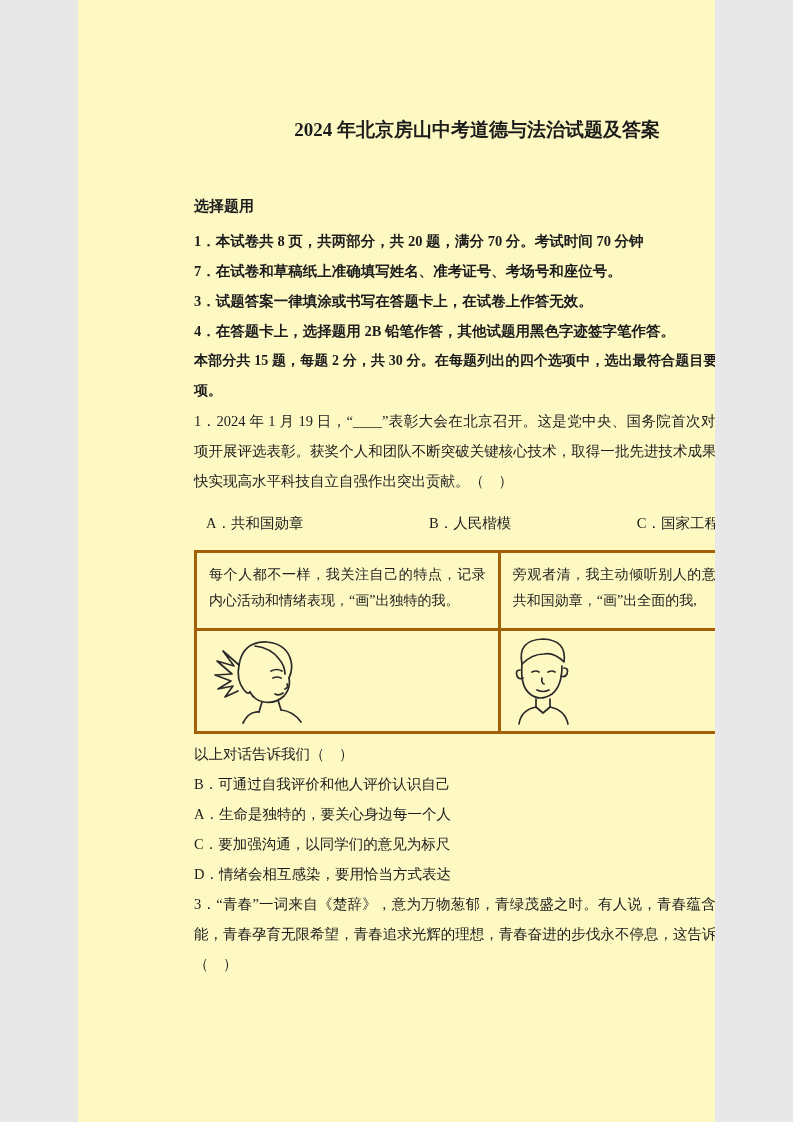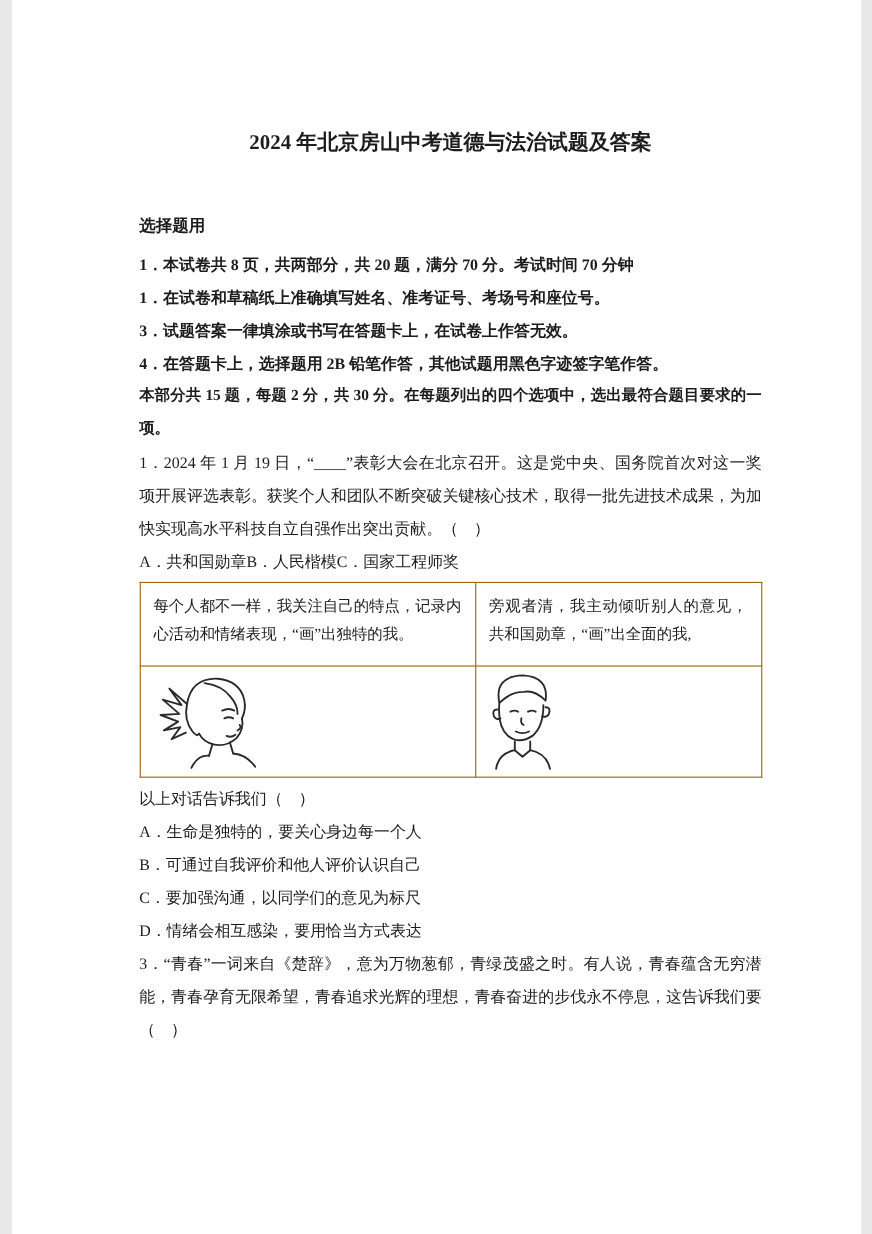--- a/index.html
+++ b/index.html
@@ -1,20 +1,20 @@
 <!DOCTYPE html>
 <html><head>
 <meta charset="utf-8">
 <style>
   html,body { margin:0; padding:0; background:#e8e8e8; }
   .page {
     position:relative;
-    width:772px; height:1122px;
+    width:637px; height:1122px;
     margin:0 auto;
-    background:#ffffff;
+    background:#fef9c3;
     font-family:"Liberation Serif","DejaVu Serif",serif;
     color:#1c1c1c;
     overflow:hidden;
   }
   .content {
     position:absolute;
     left:116px; top:116px;
     width:566px;
   }
   .doc-title {
@@ -52,37 +52,38 @@
     text-align:justify;
   }
   .question {
     margin:0;
     font-size:14.5px;
     line-height:30px;
     text-align:justify;
   }
   .options-row {
     display:flex;
+    justify-content:space-between;
     font-size:14.5px;
     line-height:30px;
-    margin:0;
+    margin:12px;
   }
   .option-line {
     margin:0;
     font-size:14.5px;
     line-height:30px;
   }
   table.dialog-table {
     width:100%;
     border-collapse:collapse;
     margin:3px 0 5px 0;
     table-layout:fixed;
   }
   table.dialog-table td {
-    border:1px solid #a16207;
+    border:3px solid #a16207;
     vertical-align:top;
     padding:0;
   }
   td.col-left { width:54%; }
   td.col-right { width:46%; }
   .cell-text {
     padding:9px 12px 8px 12px;
     font-size:14px;
     line-height:26px;
     text-align:justify;
@@ -107,21 +108,21 @@
 </head>
 <body>
 
 <div class="page">
   <div class="content">
 
     <h1 class="doc-title">2024 年北京房山中考道德与法治试题及答案</h1>
 
     <p class="notice-heading">选择题用</p>
     <p class="notice-item">1．本试卷共 8 页，共两部分，共 20 题，满分 70 分。考试时间 70 分钟</p>
-    <p class="notice-item">1．在试卷和草稿纸上准确填写姓名、准考证号、考场号和座位号。</p>
+    <p class="notice-item">7．在试卷和草稿纸上准确填写姓名、准考证号、考场号和座位号。</p>
     <p class="notice-item">3．试题答案一律填涂或书写在答题卡上，在试卷上作答无效。</p>
     <p class="notice-item">4．在答题卡上，选择题用 2B 铅笔作答，其他试题用黑色字迹签字笔作答。</p>
 
     <p class="part-intro">本部分共 15 题，每题 2 分，共 30 分。在每题列出的四个选项中，选出最符合题目要求的一项。</p>
 
     <p class="question">1．2024 年 1 月 19 日，“____”表彰大会在北京召开。这是党中央、国务院首次对这一奖项开展评选表彰。获奖个人和团队不断突破关键核心技术，取得一批先进技术成果，为加快实现高水平科技自立自强作出突出贡献。（　）</p>
     <div class="options-row">
       <span>A．共和国勋章</span>
       <span>B．人民楷模</span>
       <span>C．国家工程师奖</span>
@@ -174,22 +175,22 @@
                 <path d="M12 91 Q14 77 29 74 L36 80 L43 74 Q58 77 61 91"></path>
               </g>
             </svg>
           </div>
         </td>
       </tr>
     </tbody>
       </table>
 
     <p class="question">以上对话告诉我们（　）</p>
+    <p class="option-line">B．可通过自我评价和他人评价认识自己</p>
     <p class="option-line">A．生命是独特的，要关心身边每一个人</p>
-    <p class="option-line">B．可通过自我评价和他人评价认识自己</p>
     <p class="option-line">C．要加强沟通，以同学们的意见为标尺</p>
     <p class="option-line">D．情绪会相互感染，要用恰当方式表达</p>
 
     <p class="question">3．“青春”一词来自《楚辞》，意为万物葱郁，青绿茂盛之时。有人说，青春蕴含无穷潜能，青春孕育无限希望，青春追求光辉的理想，青春奋进的步伐永不停息，这告诉我们要（　）</p>
 
   </div>
 
 </div>
 
 </body></html>

